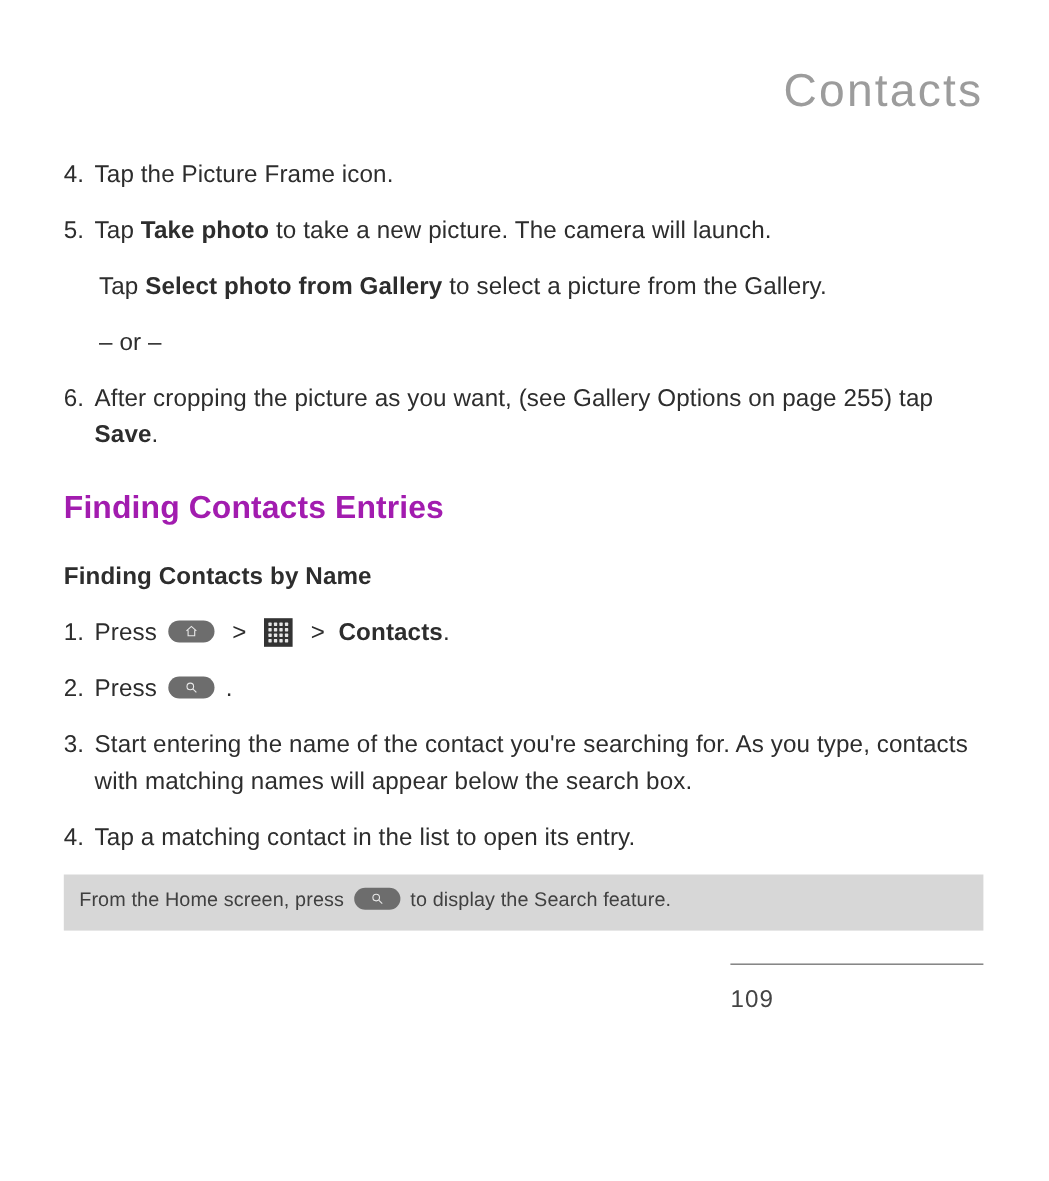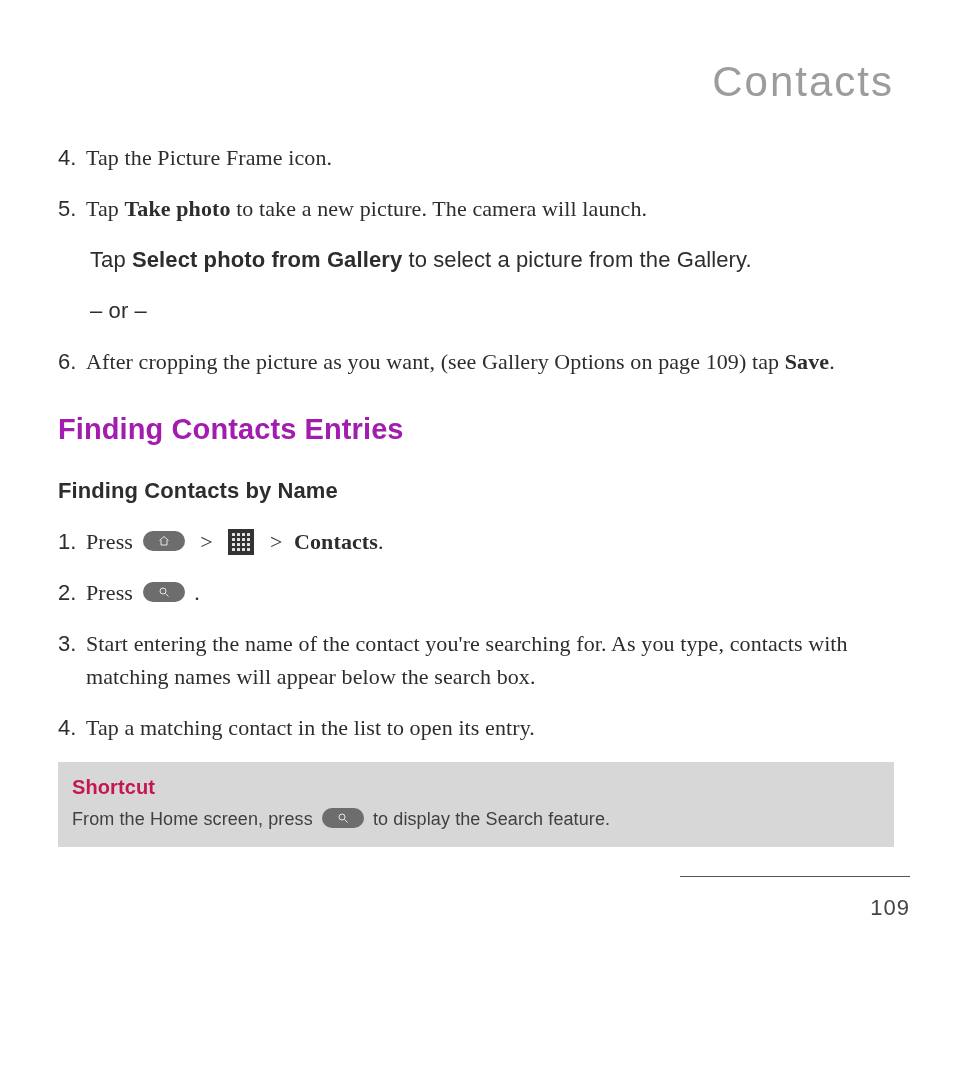--- a/index.html
+++ b/index.html
@@ -36,21 +36,20 @@
   }
   .li {
     display: flex;
     margin: 0 0 18px 0;
   }
   .li .num {
     flex: 0 0 28px;
   }
   .li .body {
     flex: 1 1 auto;
-    font-family: Liberation Serif, serif;
   }
   .sub-indent {
     margin-left: 32px;
     margin-bottom: 18px;
   }
   .bold { font-weight: 700; text-align: center; }
   .section-heading {
     color: #a21caf;
     font-size: 29px;
     font-weight: 700;
@@ -107,23 +106,22 @@
     font-weight: 700;
     font-size: 20px;
     margin-bottom: 4px;
   }
   .callout-body {
     font-size: 18px;
     color: #404040;
   }
   .footer {
     position: absolute;
-    right: 44px;
+    right: 60px;
     bottom: 30px;
-    text-align: right;
   }
   .footer .rule {
     border-top: 1px solid #555;
     width: 230px;
     margin-left: auto;
     margin-bottom: 14px;
   }
   .footer .pagenum {
     font-size: 22px;
     color: #444;
@@ -153,21 +151,21 @@
 
     <div class="sub-indent">
       <span>Tap </span><span class="bold">Select photo from Gallery</span><span> to select a picture from the Gallery.</span>
     </div>
 
     <div class="sub-indent">– or –</div>
 
     <div class="li">
       <div class="num">6.</div>
       <div class="body">
-        <span> After cropping the picture as you want, (see Gallery Options on page 109) tap </span><span class="bold">Save</span><span>.</span>
+        <span> After cropping the picture as you want, (see Gallery Options on page 255) tap </span><span class="bold">Save</span><span>.</span>
       </div>
     </div>
 
   </div>
 
   <h2 class="section-heading">Finding Contacts Entries</h2>
 
   <div class="sub-heading">Finding Contacts by Name</div>
 
   <div class="ol">
@@ -227,21 +225,20 @@
     </div>
 
     <div class="li">
       <div class="num">4.</div>
       <div class="body">Tap a matching contact in the list to open its entry.</div>
     </div>
 
   </div>
 
   <div class="callout">
-    <div class="callout-title">Shortcut</div>
     <div class="callout-body">
       <span>From the Home screen, press </span>
       <span class="icon-pill">
         <svg viewBox="0 0 24 24" fill="none" stroke="#e8e8e8" stroke-width="2">
             <circle cx="10" cy="10" r="6"></circle>
             <line x1="15" y1="15" x2="21" y2="21"></line>
           </svg>
       </span>
       <span> to display the Search feature.</span>
     </div>

